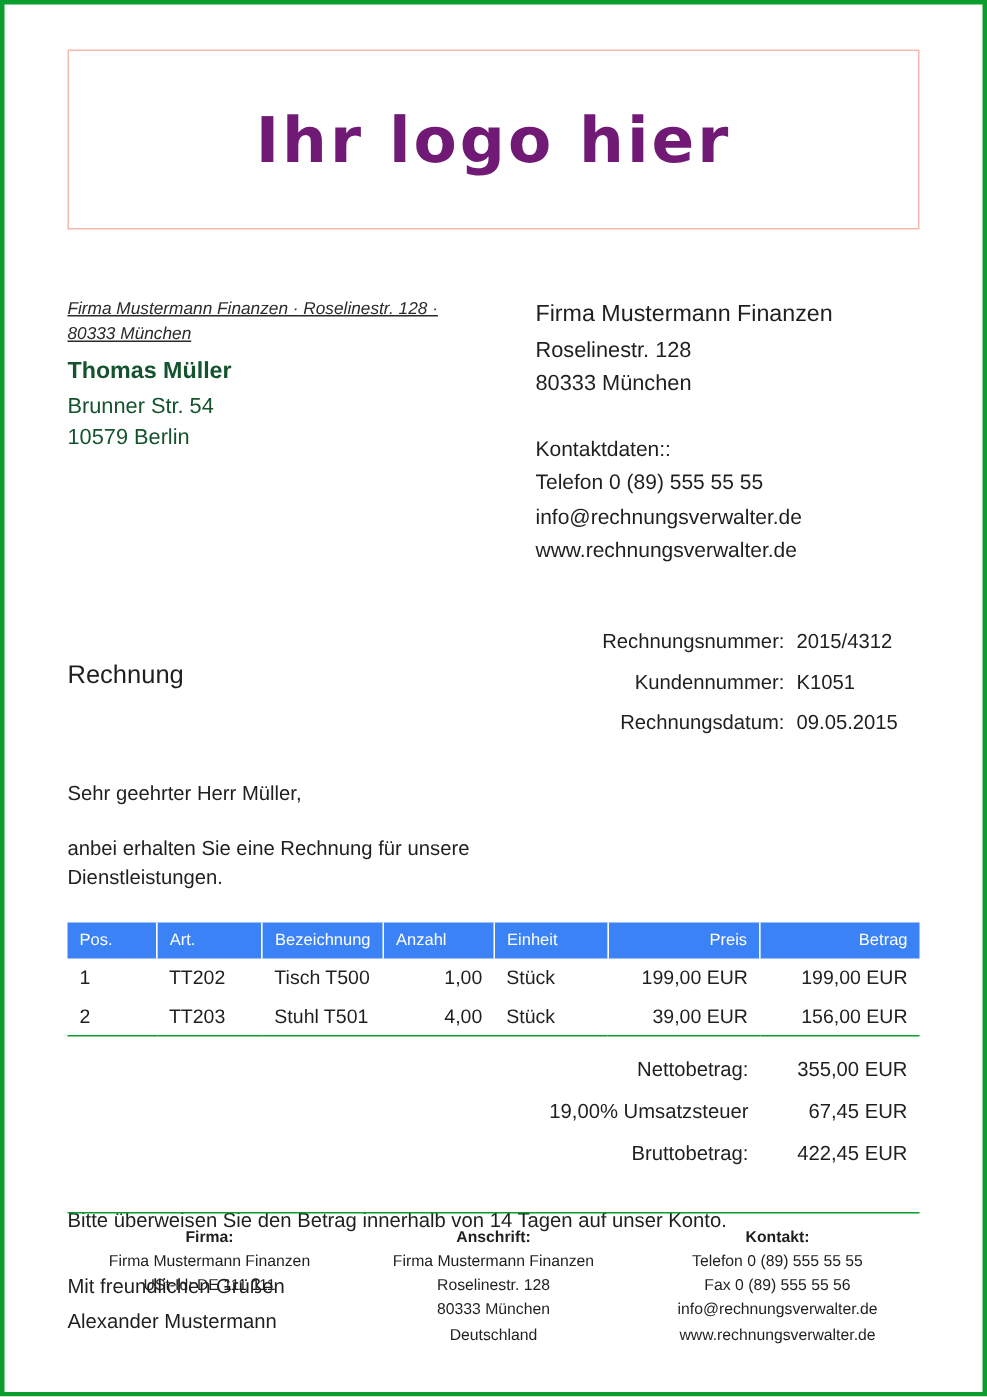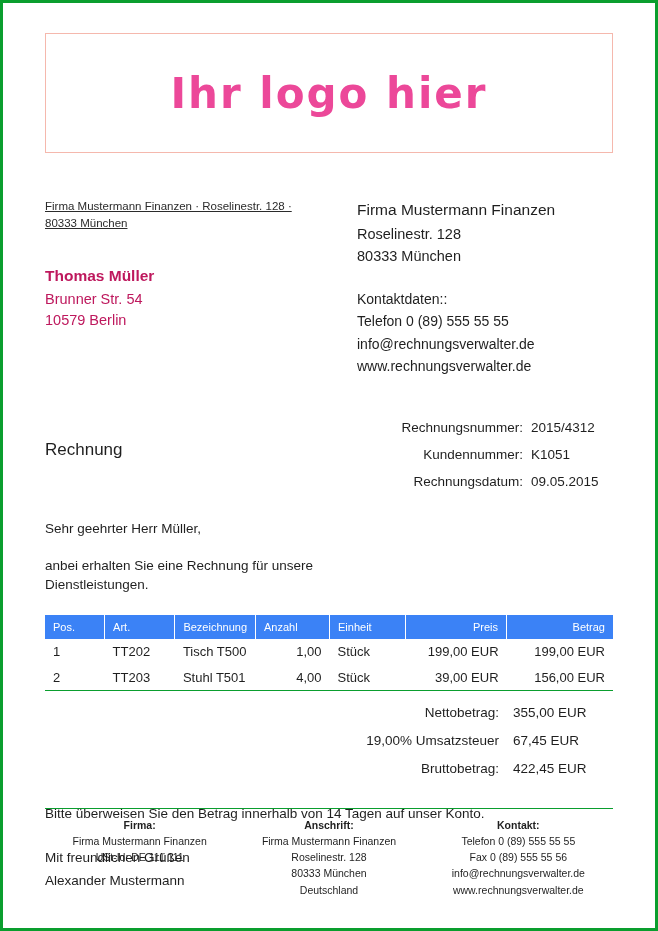--- a/index.html
+++ b/index.html
@@ -29,21 +29,21 @@
   
   .logo-box {
     border: 1px solid #f5b8ad;
     height: 118px;
     display: flex;
     align-items: center;
     justify-content: center;
     margin-top: 8px;
   }
   .logo-text {
-    color: #ec4899;
+    color: #701a75;
     font-family: "DejaVu Sans", sans-serif;
     font-weight: bold;
     font-size: 42px;
     letter-spacing: 2px;
   }
 
   
   .addr-row {
     display: flex;
     margin-top: 45px;
@@ -55,25 +55,26 @@
   .addr-right {
     flex: 1 1 auto;
     padding-left: 12px;
   }
   .sender-line {
     font-size: 11.5px;
     color: #2b2b2b;
     text-decoration: underline;
     line-height: 1.5;
     max-width: 258px;
+    font-style: italic;
   }
   .recipient {
-    margin-top: 32px;
+    margin-top: 4px;
     font-size: 14.5px;
-    color: #be185d;
+    color: #14532d;
     line-height: 1.45;
   }
   .recipient .name {
     font-size: 15.5px;
     font-weight: bold;
     margin-bottom: 2px;
   }
   .company-block {
     font-size: 14.5px;
     color: #1f1f1f;
@@ -178,20 +179,21 @@
     font-size: 13.5px;
     color: #1f1f1f;
     line-height: 2.1;
   }
   .total-line .tlabel {
     text-align: right;
     padding-right: 14px;
   }
   .total-line .tvalue {
     width: 92px;
+    text-align: right;
     padding-right: 8px;
   }
 
   .payterm {
     margin-top: 22px;
     font-size: 13.5px;
     color: #1f1f1f;
   }
   .closing {
     margin-top: 26px;

